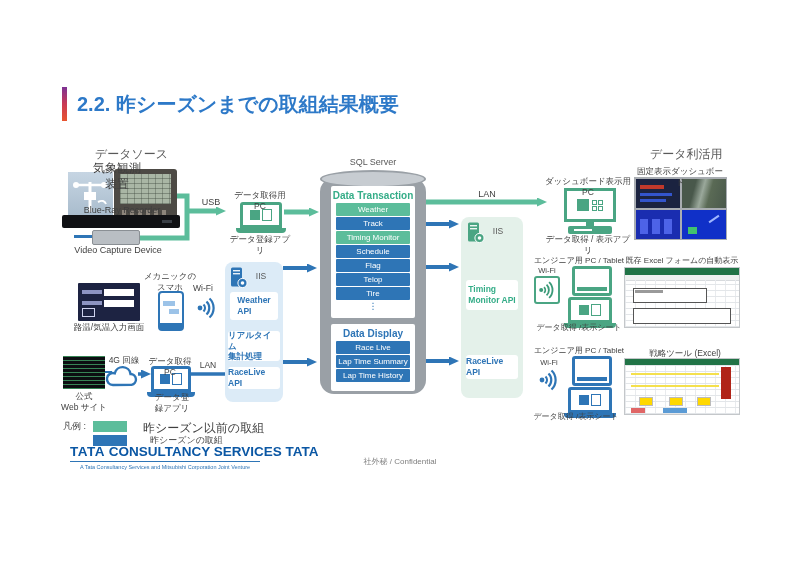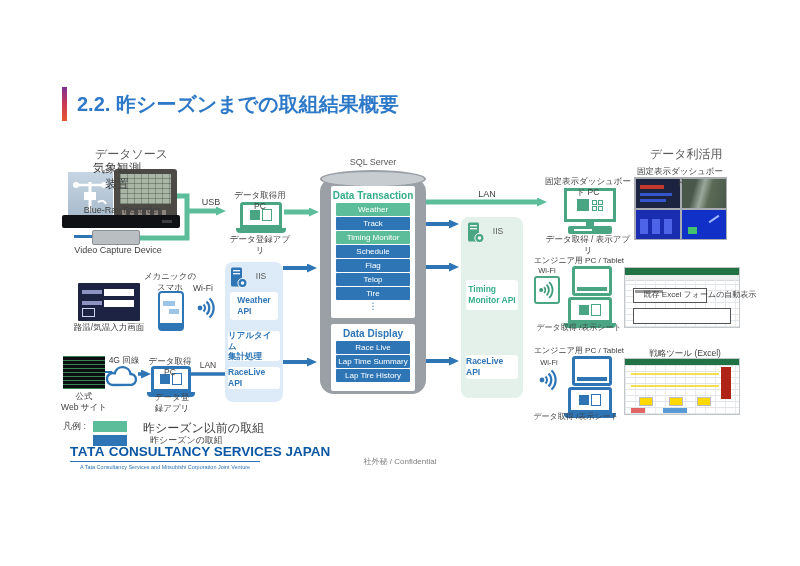--- a/index.html
+++ b/index.html
@@ -219,39 +219,39 @@
     <div class="row b">Schedule</div>
     <div class="row b">Flag</div>
     <div class="row b">Telop</div>
     <div class="row b">Tire</div>
     <div class="dots">⋮</div>
   </div>
   <div class="sql-box" style="left:331px;top:324px;width:84px;height:67px;">
     <div class="sql-title txt-blue">Data Display</div>
     <div class="row b">Race Live</div>
     <div class="row b">Lap Time Summary</div>
-    <div class="row b">Lap Tire History</div>
+    <div class="row b">Lap Time History</div>
   </div>
   <div class="lbl" style="left:472px;top:189px;width:30px;font-size:9px;">LAN</div>
 
   <div class="panel panel-green" style="left:461px;top:217px;width:62px;height:181px;">
     <svg class="icon" style="left:6px;top:5px;" width="18" height="22" viewBox="0 0 18 22">
       <rect x="1" y="0.5" width="11" height="19" rx="1.5" fill="#4aa583"></rect>
       <rect x="3" y="3" width="7" height="1.4" fill="#fff" opacity=".9"></rect>
       <rect x="3" y="6" width="7" height="1.4" fill="#fff" opacity=".9"></rect>
       <circle cx="12.5" cy="16" r="4.6" fill="#4aa583" stroke="#fff" stroke-width="1"></circle>
       <circle cx="12.5" cy="16" r="1.8" fill="#fff"></circle>
     </svg>
     <div class="lbl" style="left:27px;top:9px;width:20px;color:#595959;">IIS</div>
     <div class="api-box txt-green" style="left:5px;top:63px;width:52px;height:30px;">Timing
 Monitor API</div>
     <div class="api-box txt-blue" style="left:5px;top:138px;width:52px;height:24px;">RaceLive API</div>
   </div>
 
-  <div class="lbl" style="left:542px;top:176px;width:92px;">固定表示ダッシュボード PC</div>
+  <div class="lbl" style="left:542px;top:176px;width:92px;">ダッシュボード表示用 PC</div>
   <div class="desktop" style="left:564px;top:188px;--c:#4aa583;">
     <div class="dt-scr">
         <span class="w1"></span>
         <span class="dt-grid">
           <i></i>
           <i></i>
           <i></i>
           <i></i>
         </span>
       </div>
@@ -292,21 +292,21 @@
     </div>
   <div class="laptop" style="left:568px;top:297px;width:44px;--c:#4aa583;">
     <div class="lt-scr">
         <span class="w1"></span>
         <span class="w2"></span>
       </div>
       <div class="lt-base"></div>
   </div>
   <div class="lbl" style="left:533px;top:323px;width:92px;font-size:8px;">データ取得 /表示シート</div>
 
-  <div class="lbl nowrap" style="left:640px;top:256px;width:120px;font-size:8px;margin-top:34px;">既存 Excel フォームの自動表示</div>
+  <div class="lbl nowrap" style="left:622px;top:256px;width:120px;font-size:8px;">既存 Excel フォームの自動表示</div>
   <div class="photo excel" style="left:624px;top:267px;width:116px;height:61px;">
     <div class="xl-head"></div>
       <div class="xl-tool"></div>
       <div class="xl-grid"></div>
     <div class="abs" style="left:8px;top:20px;width:72px;height:13px;border:1px solid #555;background:#fff;"></div>
     <div class="abs" style="left:8px;top:40px;width:96px;height:14px;border:1px solid #555;background:#fff;"></div>
     <div class="abs" style="left:10px;top:22px;width:28px;height:3px;background:#9a9a9a;"></div>
   </div>
 
   <div class="lbl nowrap" style="left:533px;top:346px;width:92px;font-size:8px;">エンジニア用 PC / Tablet</div>
@@ -342,21 +342,21 @@
   </div>
 
   <div class="lbl" style="left:63px;top:421px;width:30px;font-size:9px;text-align:left;">凡例 :</div>
   <div class="abs" style="left:93px;top:421px;width:34px;height:11px;background:#5cbd9b;z-index:4;"></div>
   <div class="lbl" style="left:143px;top:421px;width:130px;font-size:12px;text-align:left;">昨シーズン以前の取組</div>
   <div class="abs" style="left:93px;top:435px;width:34px;height:11px;background:#2e75b6;z-index:4;"></div>
   <div class="lbl" style="left:143px;top:435px;width:130px;font-size:9px;text-align:left;margin-left:7px;">昨シーズンの取組</div>
 
   <div class="abs tcsj">
     <span class="t1">TATA</span>
-    <span>CONSULTANCY SERVICES JAPAN</span>
+    <span>CONSULTANCY SERVICES TATA</span>
   </div>
   <div class="abs tcsj-line"></div>
   <div class="abs tcsj-tag">A Tata Consultancy Services and Mitsubishi Corporation Joint Venture</div>
 
   <div class="lbl" style="left:330px;top:457px;width:140px;font-size:8px;color:#7f7f7f;">社外秘 / Confidential</div>
 
 
 </div>
 
 </body></html>

